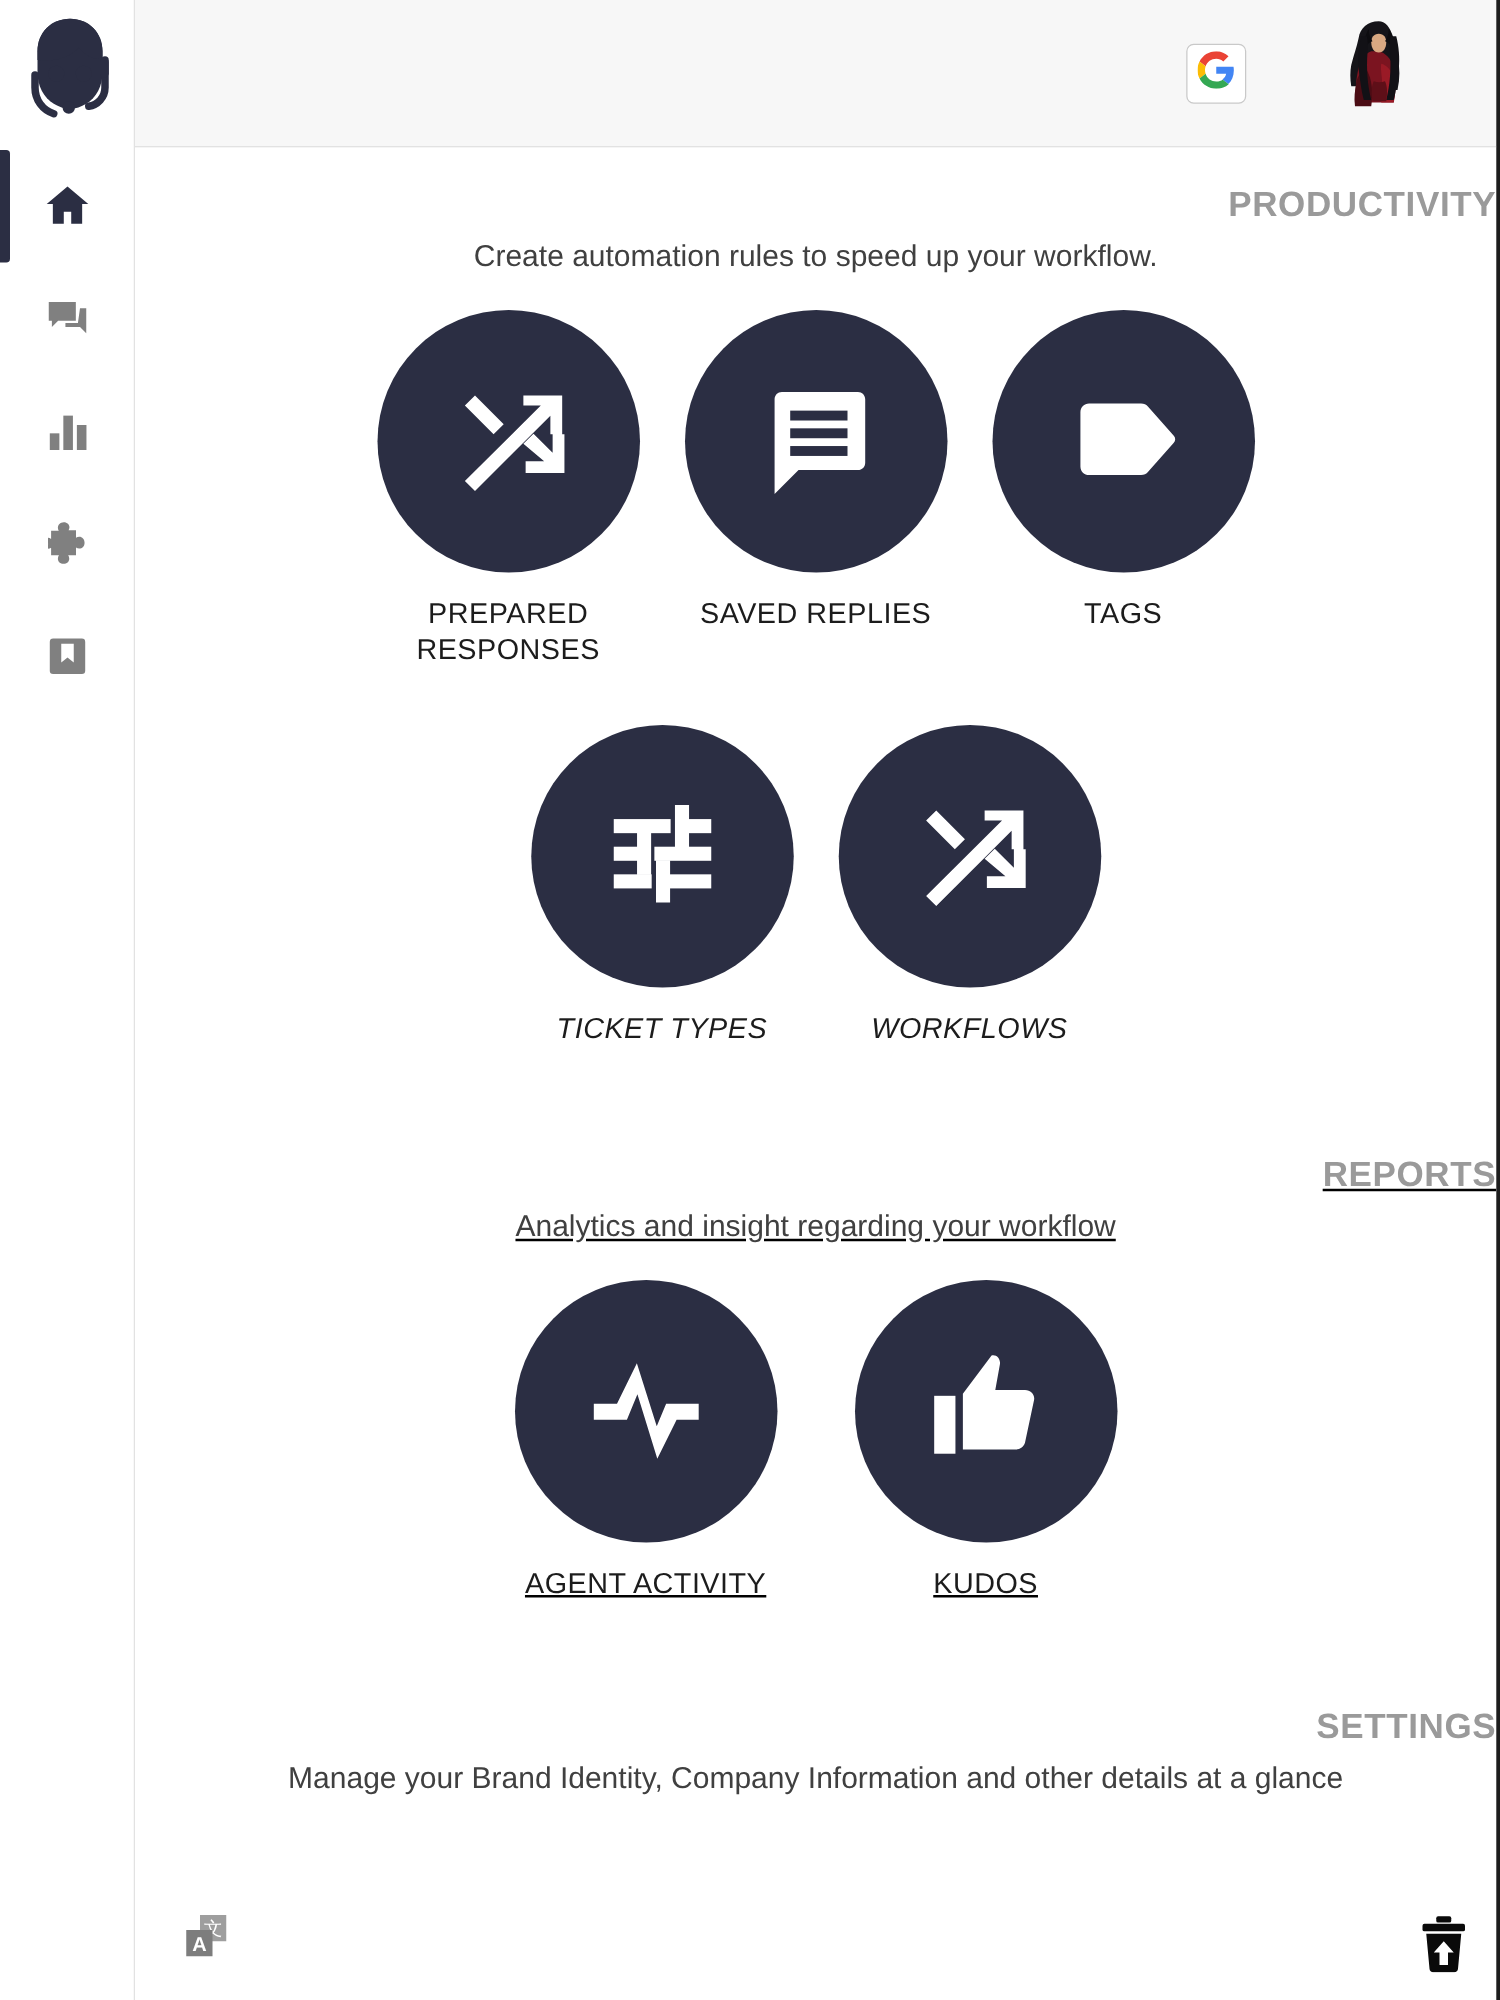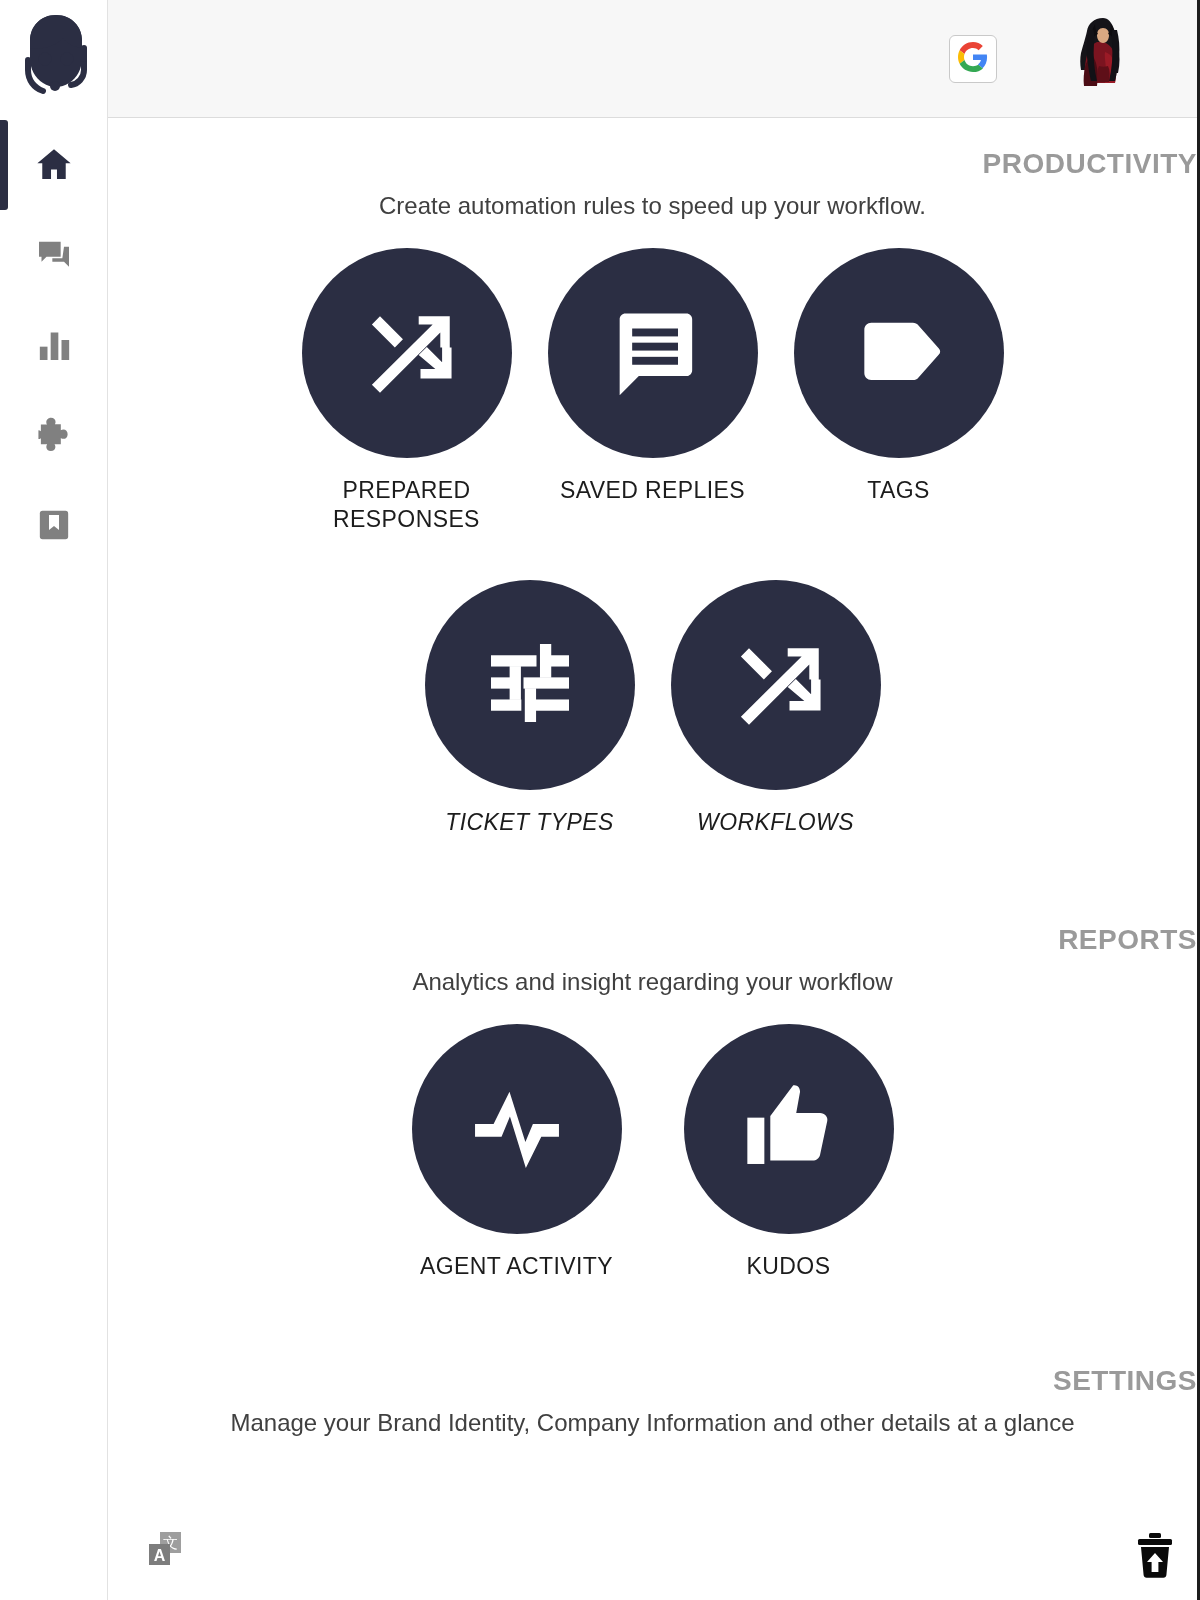--- a/index.html
+++ b/index.html
@@ -169,21 +169,21 @@
     font-size: 23px;
     color: #1c1c1c;
     text-align: center;
     letter-spacing: 0.4px;
     line-height: 1.27;
     max-width: 210px;
     text-transform: uppercase;
   }
 
   .sec-productivity-row2 { margin-top: 46px; font-style: italic; }
-  .sec-reports { margin-top: 86px; }
+  .sec-reports { margin-top: 86px; text-decoration: underline; }
   .sec-reports .tile-row { margin-top: 28px; gap: 26px; }
   .sec-settings { margin-top: 84px; }
 
   
   .translate-badge {
     position: absolute;
     left: 146px;
     bottom: 32px;
     width: 38px;
     height: 38px;

